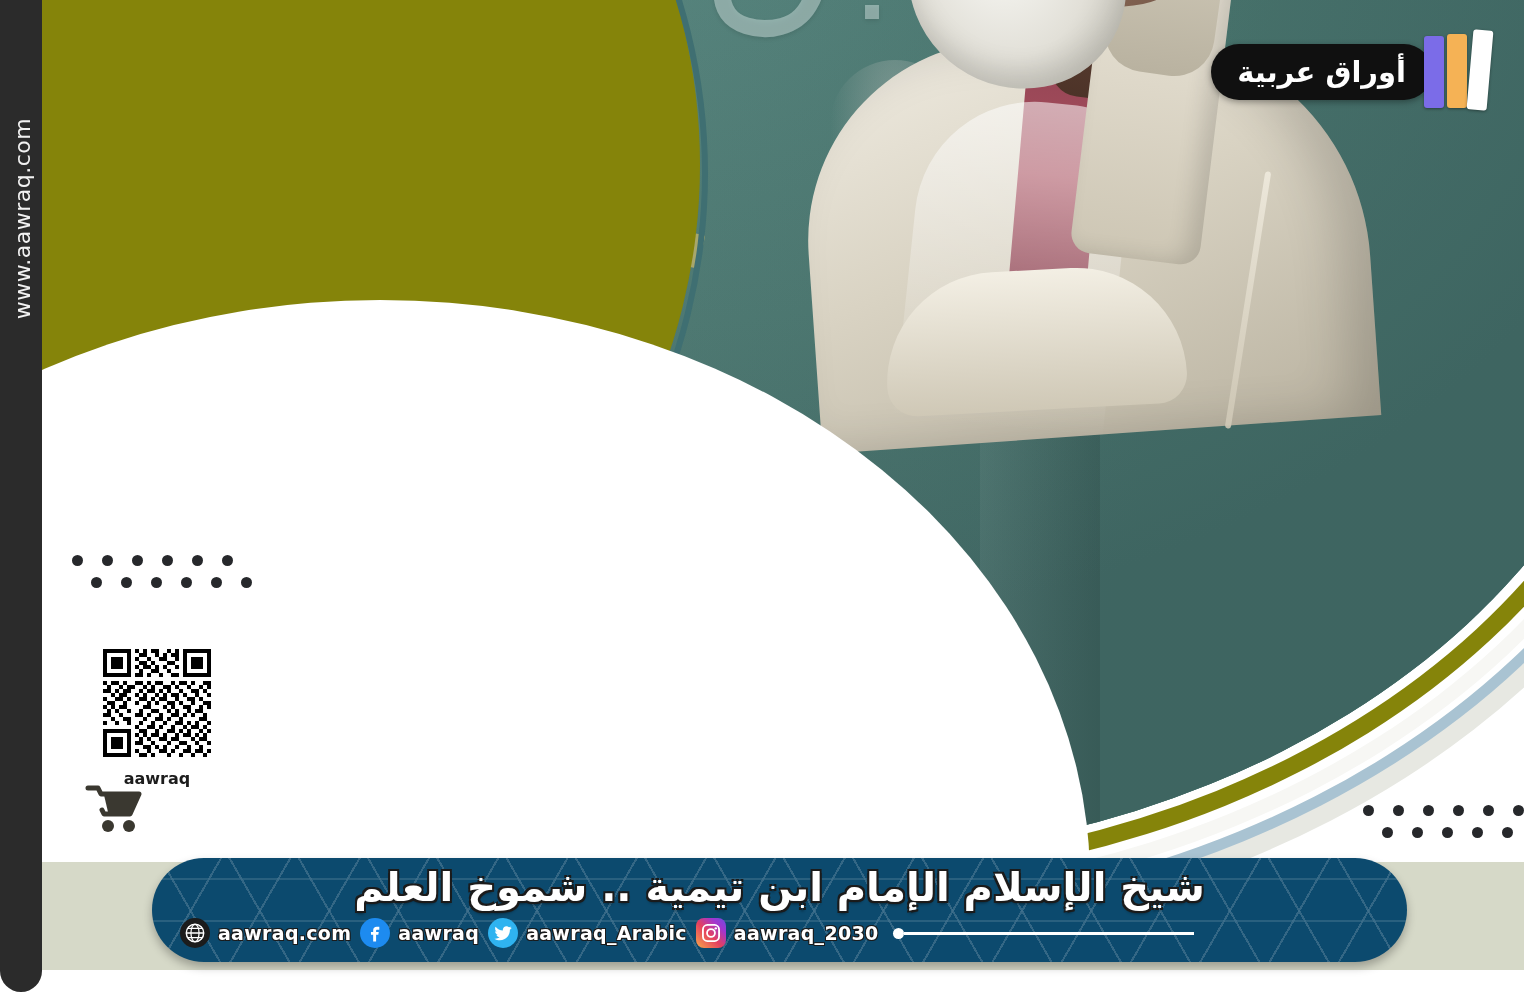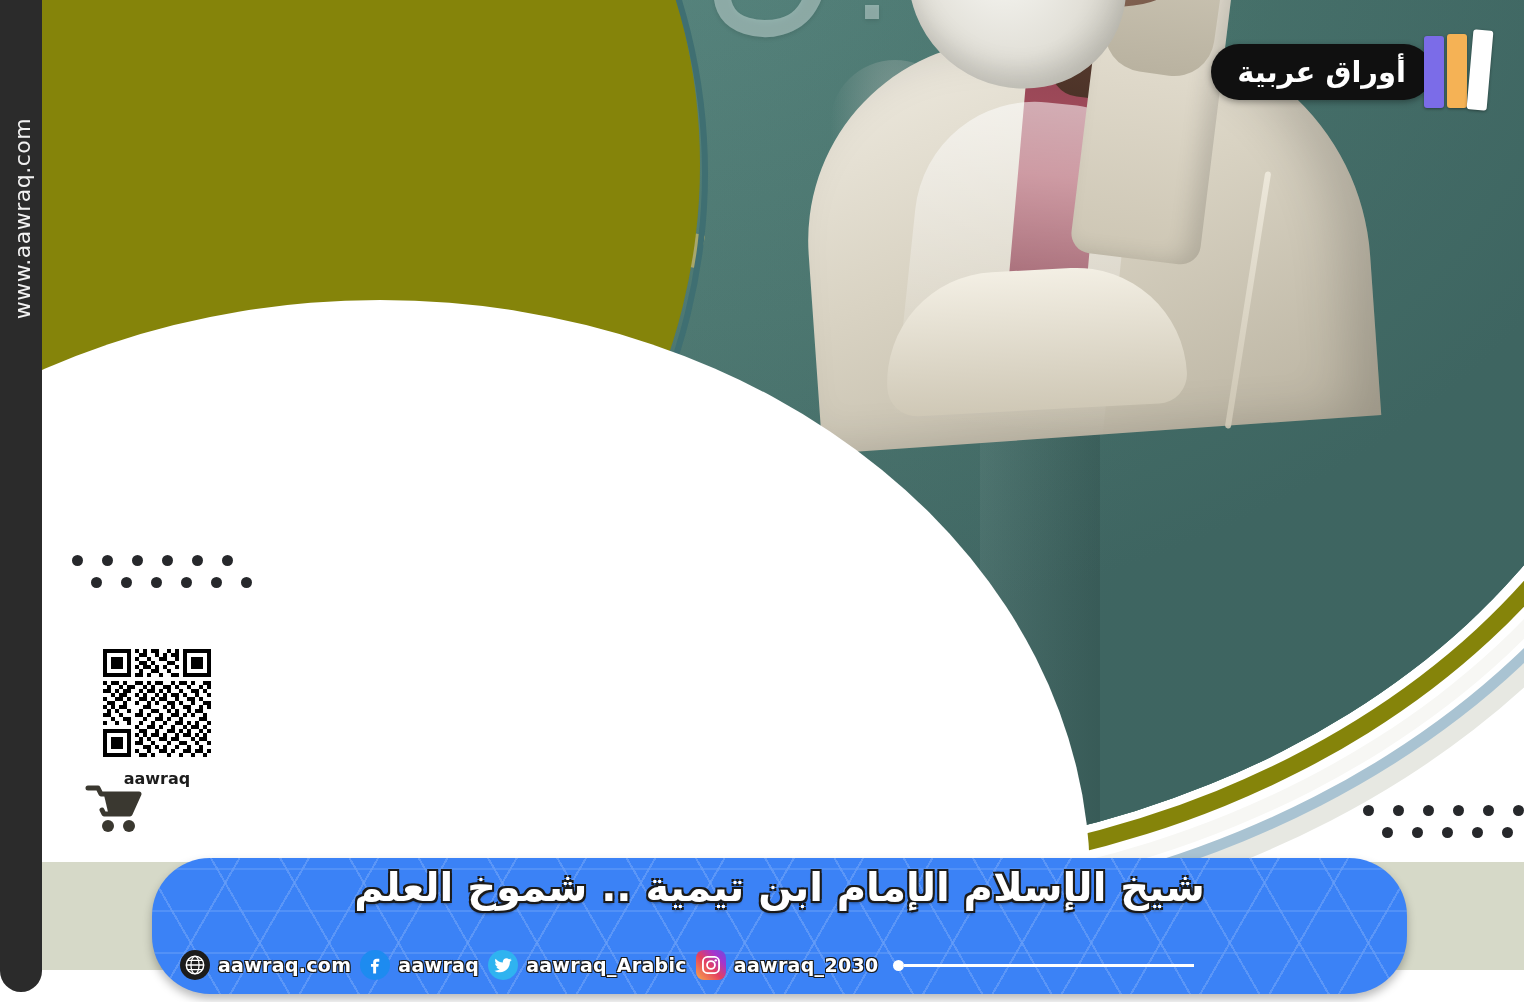--- a/index.html
+++ b/index.html
@@ -198,22 +198,22 @@
   .cart-line{position:absolute;left:84px;top:782px;z-index:35;display:flex;align-items:center;gap:12px;direction:rtl;}
   .cart-icon{width:60px;height:52px;position:relative;flex:0 0 auto;}
   .cart-text{font-size:25px;color:#4a4a4a;direction:rtl;white-space:nowrap;}
   .cart-text .hl{color:#b3282b;font-weight:700;}
 
   
   .sage-strip{position:absolute;left:0;top:862px;width:1524px;height:108px;background:#d6d9c8;z-index:20;}
 
   
   .plate{
-    position:absolute;left:152px;top:858px;width:1255px;height:136px;
-    background:#3b82f6;border-radius:58px;z-index:25;
+    position:absolute;left:152px;top:858px;width:1255px;height:104px;
+    background:#0c4a6e;border-radius:58px;z-index:25;
     box-shadow:0 5px 10px rgba(0,0,0,.28);
     overflow:hidden;
   }
   .plate-pattern{
     position:absolute;inset:0;opacity:.22;
     background-image:
       repeating-linear-gradient(60deg,transparent 0 58px,rgba(255,255,255,.75) 58px 60px),
       repeating-linear-gradient(-60deg,transparent 0 58px,rgba(255,255,255,.75) 58px 60px),
       repeating-linear-gradient(0deg,transparent 0 40px,rgba(255,255,255,.55) 40px 42px);
   }

